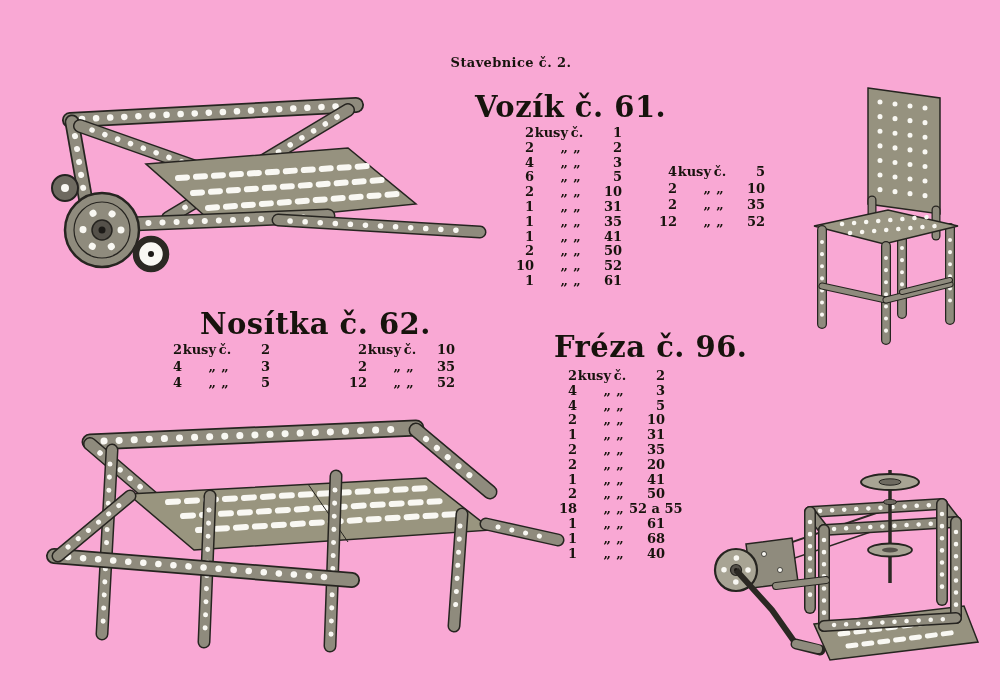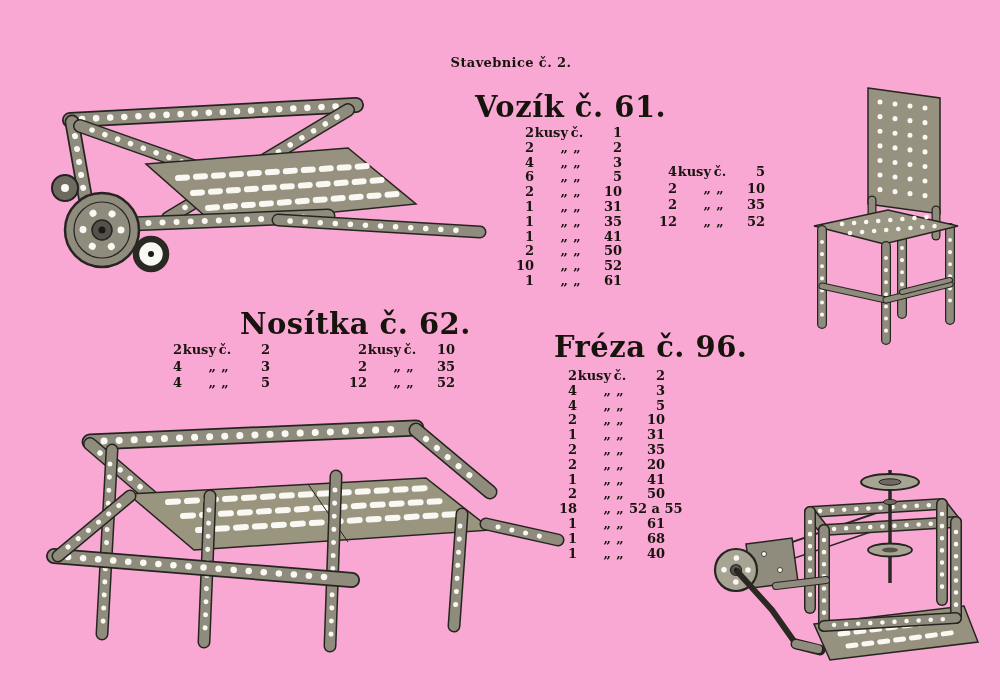--- a/index.html
+++ b/index.html
@@ -12,21 +12,21 @@
   .header {
     position:absolute; left:421px; top:55px; width:180px; text-align:center;
     font-size:13px; font-weight:700; letter-spacing:.4px;
   }
   .title {
     position:absolute; width:190px; text-align:center; font-size:29px;
     font-weight:700; letter-spacing:.5px; white-space:nowrap;
   }
   .t-vozik   { left:475px; top:90px;  }
   .t-zidle   { left:632px; top:124px; }
-  .t-nositka { left:200px; top:307px;margin-left:40px; }
+  .t-nositka { left:200px; top:307px; }
   .t-freza   { left:554px; top:330px; }
   .parts { position:absolute; font-size:13px; font-weight:700; }
   .parts .row { display:flex; align-items:baseline; }
   .lh15 .row { line-height:14.8px; height:14.8px; }
   .lh16 .row { line-height:16.5px; height:16.5px; }
   .q { width:22px; text-align:right; }
   .a { width:34px; text-align:right; }
   .b { width:18px; text-align:center; }
   .n { width:36px; text-align:right; white-space:nowrap; }
   .p-vozik     { left:512px; top:126px; }

